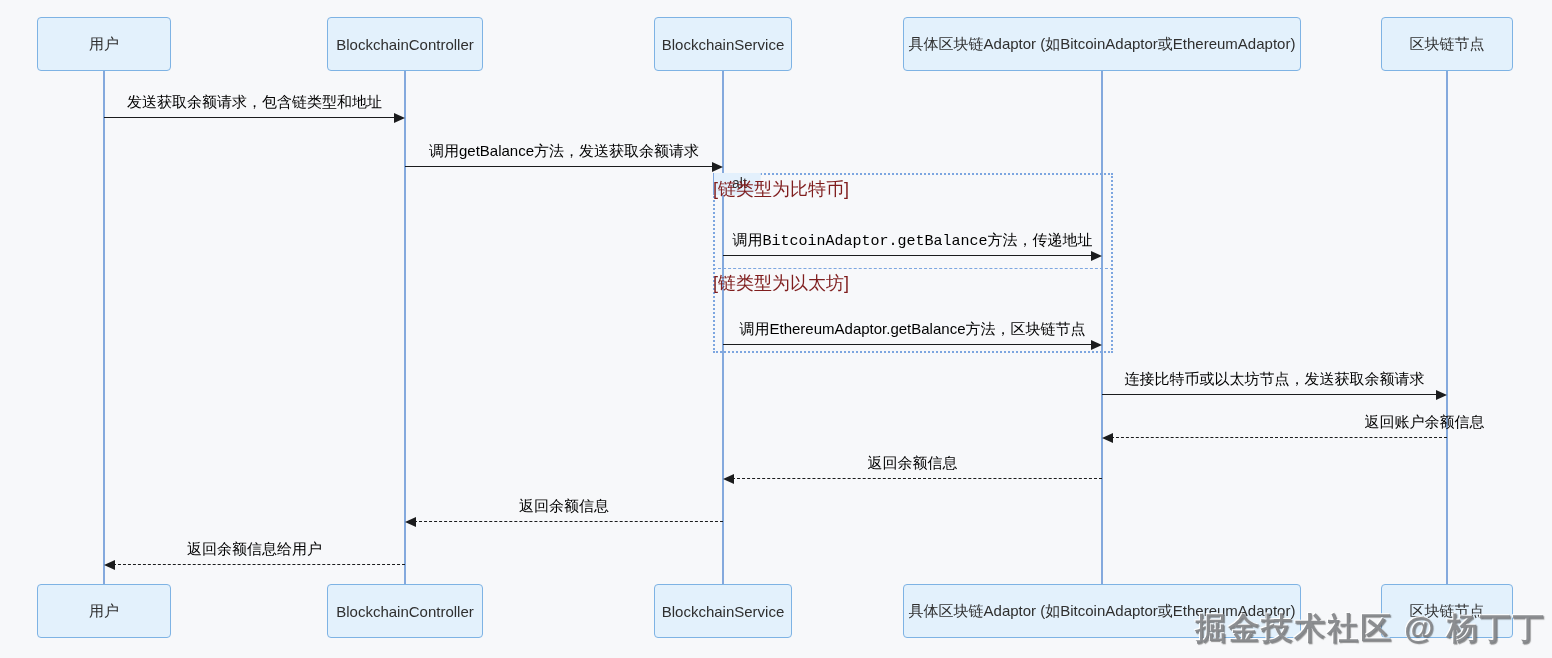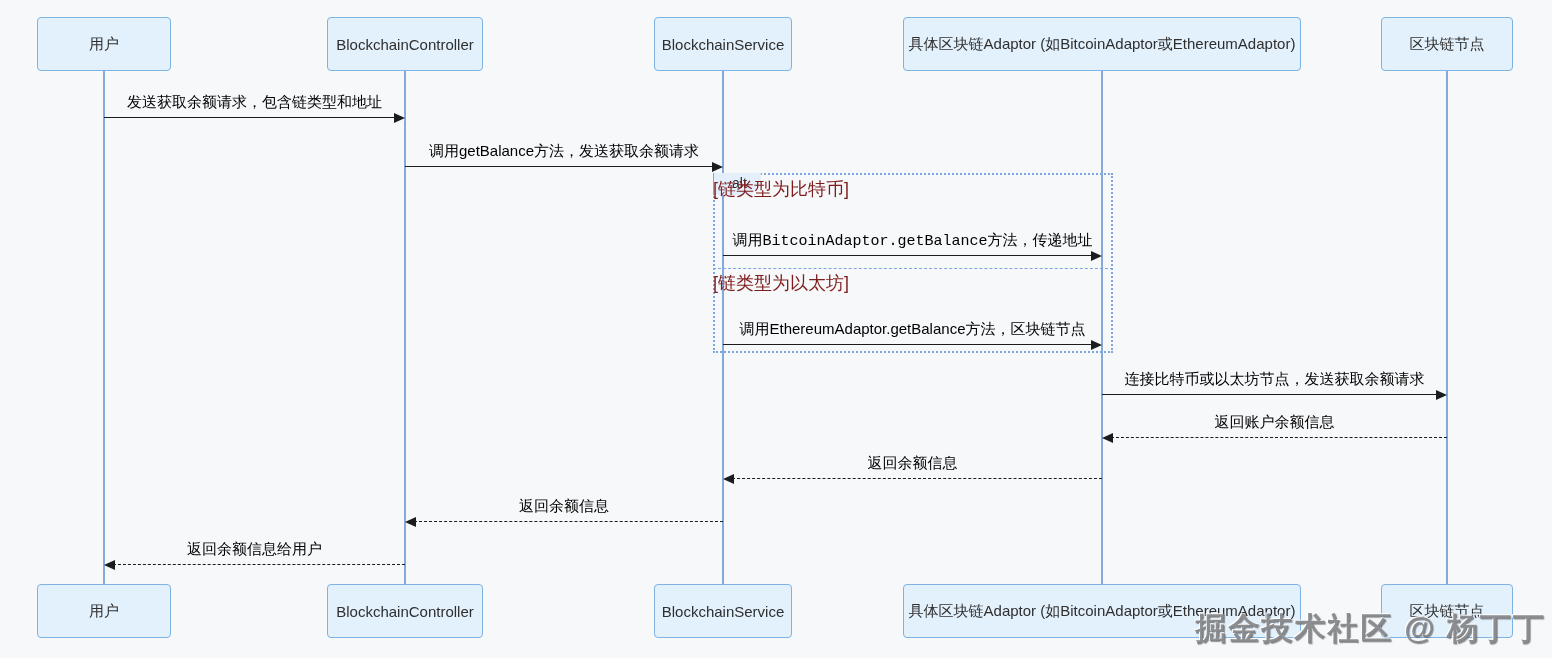--- a/index.html
+++ b/index.html
@@ -165,21 +165,21 @@
       <div class="arrowhead right" style="top: 251px; left: 1091px;"></div>
       <div class="message-label" style="left: 702.5px; top: 231px; font-family: Liberation Mono, monospace;">调用BitcoinAdaptor.getBalance方法，传递地址</div>
       <div class="message-line solid" style="left: 723px; top: 344px; width: 370px;"></div>
       <div class="arrowhead right" style="top: 340px; left: 1091px;"></div>
       <div class="message-label" style="left: 702.5px; top: 320px;">调用EthereumAdaptor.getBalance方法，区块链节点</div>
       <div class="message-line solid" style="left: 1102px; top: 394px; width: 336px;"></div>
       <div class="arrowhead right" style="top: 390px; left: 1436px;"></div>
       <div class="message-label" style="left: 1064.5px; top: 370px;">连接比特币或以太坊节点，发送获取余额请求</div>
       <div class="message-line dashed" style="left: 1111px; top: 437px; width: 336px;"></div>
       <div class="arrowhead left" style="top: 433px; left: 1102px;"></div>
-      <div class="message-label" style="left: 1064.5px; top: 413px;">返回账户余额信息</div>
+      <div class="message-label" style="left: 1064.5px; top: 413px; text-align: right;">返回账户余额信息</div>
       <div class="message-line dashed" style="left: 732px; top: 478px; width: 370px;"></div>
       <div class="arrowhead left" style="top: 474px; left: 723px;"></div>
       <div class="message-label" style="left: 702.5px; top: 454px;">返回余额信息</div>
       <div class="message-line dashed" style="left: 414px; top: 521px; width: 309px;"></div>
       <div class="arrowhead left" style="top: 517px; left: 405px;"></div>
       <div class="message-label" style="left: 354px; top: 497px;">返回余额信息</div>
       <div class="message-line dashed" style="left: 113px; top: 564px; width: 292px;"></div>
       <div class="arrowhead left" style="top: 560px; left: 104px;"></div>
       <div class="message-label" style="left: 44.5px; top: 540px;">返回余额信息给用户</div>
     </div>

